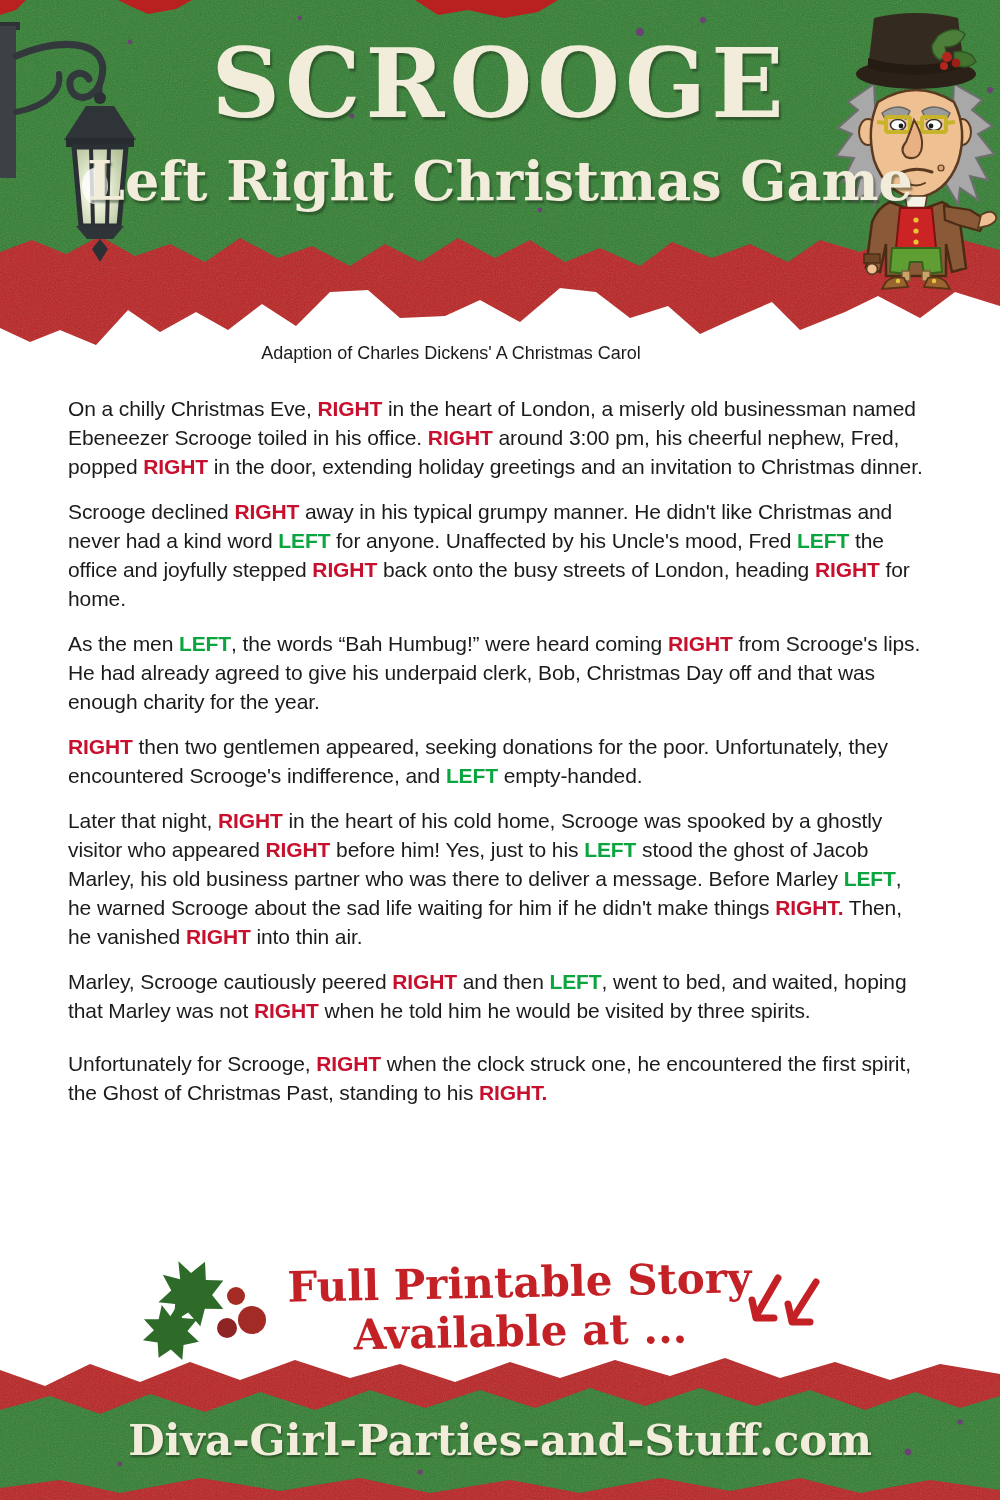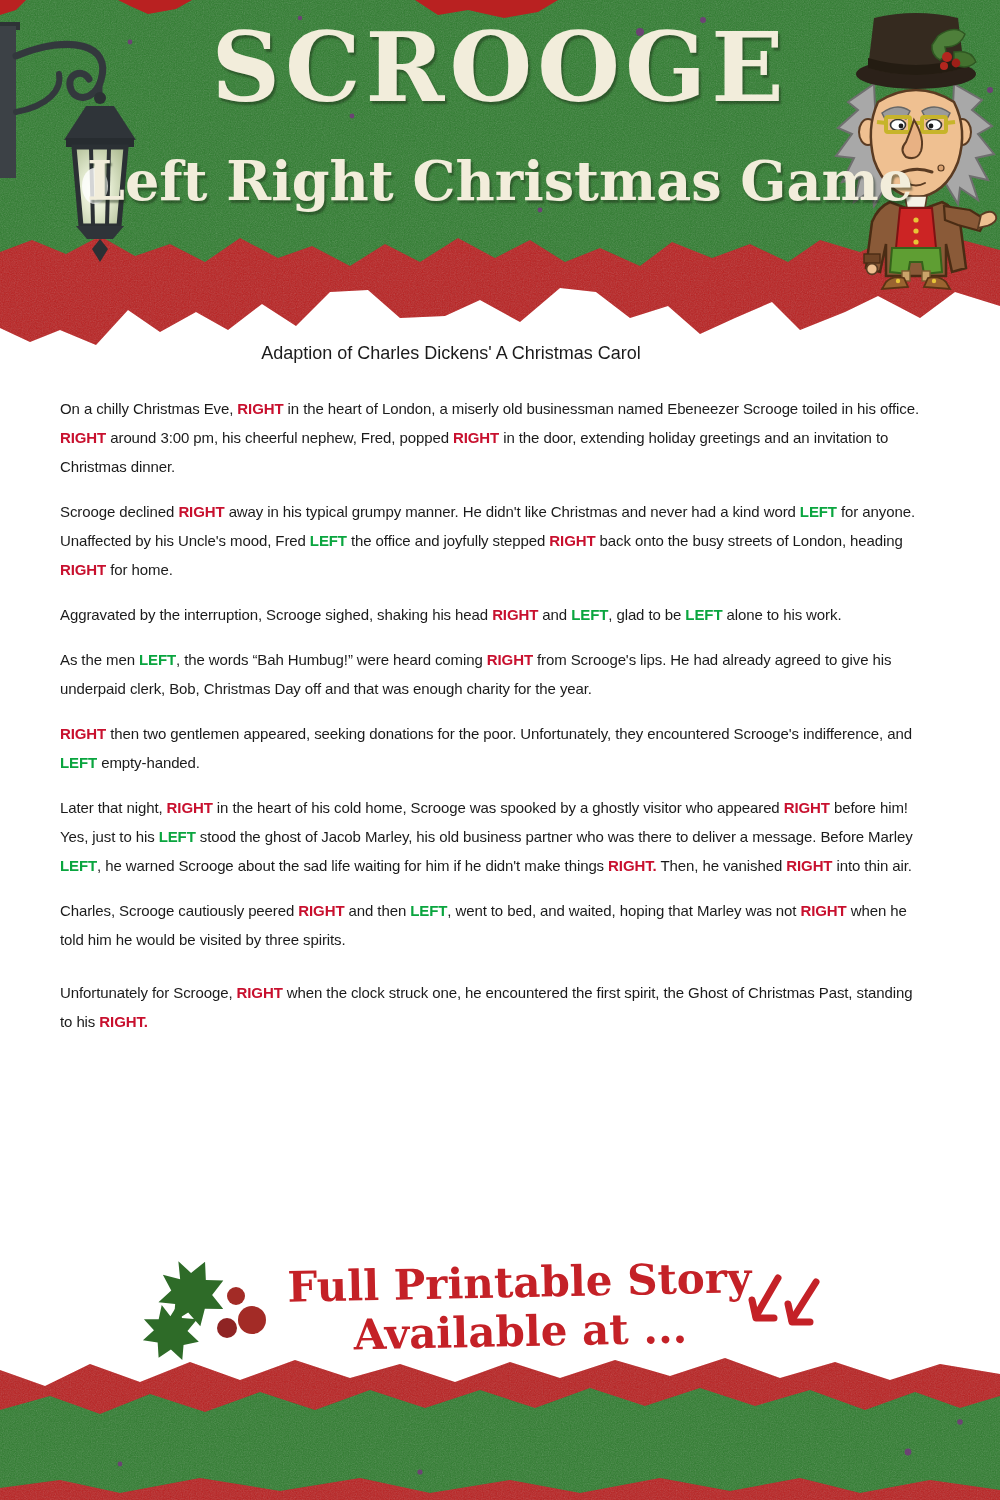--- a/index.html
+++ b/index.html
@@ -6,42 +6,42 @@
   .page{
     position:relative;width:1000px;height:1500px;background:#ffffff;
     overflow:hidden;font-family:"Liberation Sans",sans-serif;
   }
   svg{display:block;}
   .abs{position:absolute;}
 
   
   .header-svg{top:0;left:0;}
   .page-title{
-    top:20px;left:0;width:1000px;text-align:center;
+    top:36px;left:0;width:1000px;text-align:center;
     font-family:"DejaVu Serif",serif;font-weight:700;
     font-size:95px;line-height:1;letter-spacing:5px;
     color:var(--cream,#F2EDDB);
     text-shadow:2px 3px 2px rgba(25,40,20,.45);
   }
   .page-subtitle{
     top:152px;left:0;width:1000px;text-align:center;
     font-family:"DejaVu Serif",serif;font-weight:700;
     font-size:54px;line-height:1.1;letter-spacing:0px;
     color:var(--cream,#F2EDDB);
     text-shadow:2px 3px 2px rgba(25,40,20,.45);
   }
 
   
   .intro-line{
     top:343px;left:0;width:902px;text-align:center;
     font-size:18px;color:var(--body-text,#1B1B1B);
   }
   .story{
-    top:394px;left:60px;width:860px;
-    font-size:15px;line-height:29px;letter-spacing:-0.1px;
+    top:394px;left:68px;width:860px;
+    font-size:21px;line-height:29px;letter-spacing:-0.1px;
     color:var(--body-text,#1B1B1B);
   }
   .story .para{margin:0 0 16px 0;}
   .story .para:last-child{margin-top:24px;}
   .seg-n{font-weight:400;}
   .seg-r{color:var(--right-word,#C8102E);font-weight:700;}
   .seg-l{color:var(--left-word,#0AA53F);font-weight:700;}
 
   
   .promo{
@@ -206,25 +206,24 @@
     </g>
   </svg>
 
   <div class="abs page-title">SCROOGE</div>
   <div class="abs page-subtitle">Left Right Christmas Game</div>
 
   <div class="abs intro-line">Adaption of Charles Dickens' A Christmas Carol</div>
   <div class="abs story">
       <p class="para"><span class="seg-n">On a chilly Christmas Eve, </span><span class="seg-r">RIGHT</span><span class="seg-n"> in the heart of London, a miserly old businessman named Ebeneezer Scrooge toiled in his office. </span><span class="seg-r">RIGHT</span><span class="seg-n"> around 3:00 pm, his cheerful nephew, Fred, popped </span><span class="seg-r">RIGHT</span><span class="seg-n"> in the door, extending holiday greetings and an invitation to Christmas dinner.</span></p>
       <p class="para"><span class="seg-n">Scrooge declined </span><span class="seg-r">RIGHT</span><span class="seg-n"> away in his typical grumpy manner. He didn't like Christmas and never had a kind word </span><span class="seg-l">LEFT</span><span class="seg-n"> for anyone.  Unaffected by his Uncle's mood, Fred </span><span class="seg-l">LEFT</span><span class="seg-n"> the office and joyfully stepped </span><span class="seg-r">RIGHT</span><span class="seg-n"> back onto the busy streets of London, heading </span><span class="seg-r">RIGHT</span><span class="seg-n"> for home.</span></p>
-      <p class="para"><span class="seg-n">Aggravated by the interruption, Scrooge sighed, shaking his head </span><span class="seg-r">RIGHT</span><span class="seg-n"> and </span><span class="seg-l">LEFT</span><span class="seg-n">, glad to be </span><span class="seg-l">LEFT</span><span class="seg-n"> alone to his work.</span></p>
       <p class="para"><span class="seg-n">As the men </span><span class="seg-l">LEFT</span><span class="seg-n">, the words “Bah Humbug!” were heard coming </span><span class="seg-r">RIGHT</span><span class="seg-n"> from Scrooge's lips. He had already agreed to give his underpaid clerk, Bob, Christmas Day off and that was enough charity for the year.</span></p>
       <p class="para"><span class="seg-r">RIGHT</span><span class="seg-n"> then two gentlemen appeared, seeking donations for the poor. Unfortunately, they encountered Scrooge's indifference, and </span><span class="seg-l">LEFT</span><span class="seg-n"> empty-handed.</span></p>
       <p class="para"><span class="seg-n">Later that night, </span><span class="seg-r">RIGHT</span><span class="seg-n"> in the heart of his cold home, Scrooge was spooked by a ghostly visitor who appeared </span><span class="seg-r">RIGHT</span><span class="seg-n"> before him! Yes, just to his </span><span class="seg-l">LEFT</span><span class="seg-n"> stood the ghost of Jacob Marley, his old business partner who was there to deliver a message. Before Marley </span><span class="seg-l">LEFT</span><span class="seg-n">, he warned Scrooge about the sad life waiting for him if he didn't make things </span><span class="seg-r">RIGHT.</span><span class="seg-n"> Then, he vanished </span><span class="seg-r">RIGHT</span><span class="seg-n"> into thin air.</span></p>
-      <p class="para"><span class="seg-n">Charles, Scrooge cautiously peered </span><span class="seg-r">RIGHT</span><span class="seg-n"> and then </span><span class="seg-l">LEFT</span><span class="seg-n">, went to bed, and waited, hoping that Marley was not </span><span class="seg-r">RIGHT</span><span class="seg-n"> when he told him he would be visited by three spirits.</span></p>
+      <p class="para"><span class="seg-n">Marley, Scrooge cautiously peered </span><span class="seg-r">RIGHT</span><span class="seg-n"> and then </span><span class="seg-l">LEFT</span><span class="seg-n">, went to bed, and waited, hoping that Marley was not </span><span class="seg-r">RIGHT</span><span class="seg-n"> when he told him he would be visited by three spirits.</span></p>
       <p class="para"><span class="seg-n">Unfortunately for Scrooge, </span><span class="seg-r">RIGHT</span><span class="seg-n"> when the clock struck one, he encountered the first spirit, the Ghost of Christmas Past, standing to his </span><span class="seg-r">RIGHT.</span></p>
     </div>
 
   <svg class="abs holly-svg" width="175" height="108" viewBox="0 0 175 108">
     <g transform="rotate(-12 70 40)">
       <path d="M58,2 L68,16 L84,8 L81,26 L98,30 L84,42 L92,58 L74,54 L66,70 L57,54 L41,60 L46,43 L30,38 L45,29 L40,12 L56,20 Z" fill="#2e6b28"></path>
     </g>
     <g transform="rotate(28 55 75)">
       <path d="M38,52 L48,64 L62,58 L59,73 L74,77 L62,87 L68,101 L53,97 L46,110 L38,97 L24,102 L29,88 L15,83 L28,76 L24,62 L37,68 Z" fill="#2e6b28"></path>
     </g>
@@ -281,14 +280,15 @@
           <circle cx="120" cy="112" r="2.4"></circle>
         <circle cx="960" cy="70" r="2.8"></circle>
       </g>
     </g>
     <g clip-path="url(#fBottomClip)">
       <rect x="0" y="120" width="1000" height="28" fill="#B92121"></rect>
       <rect x="0" y="120" width="1000" height="28" fill="#7c1212" filter="url(#noiseB)" opacity="0.45"></rect>
     </g>
   </svg>
 
+  <div class="abs site-name">Diva-Girl-Parties-and-Stuff.com</div>
 
 </div>
 
 </body></html>

